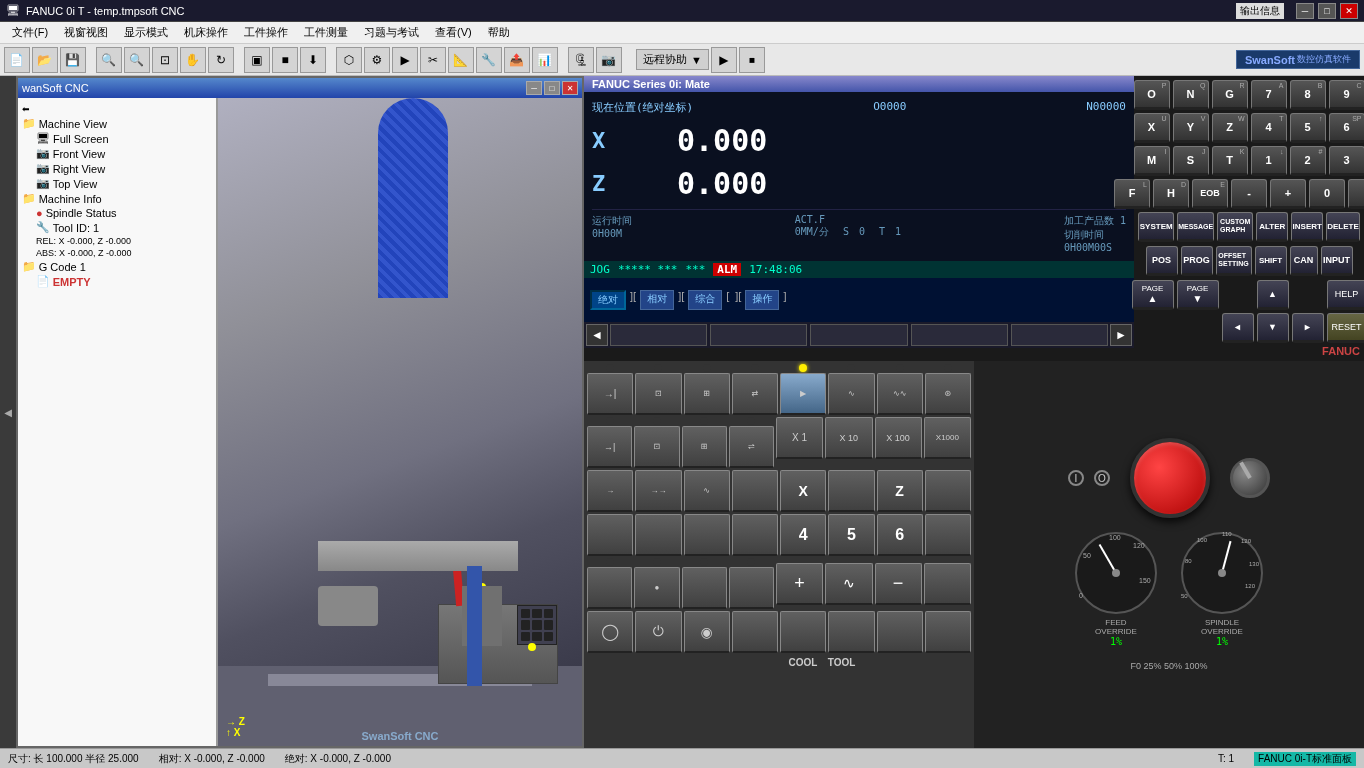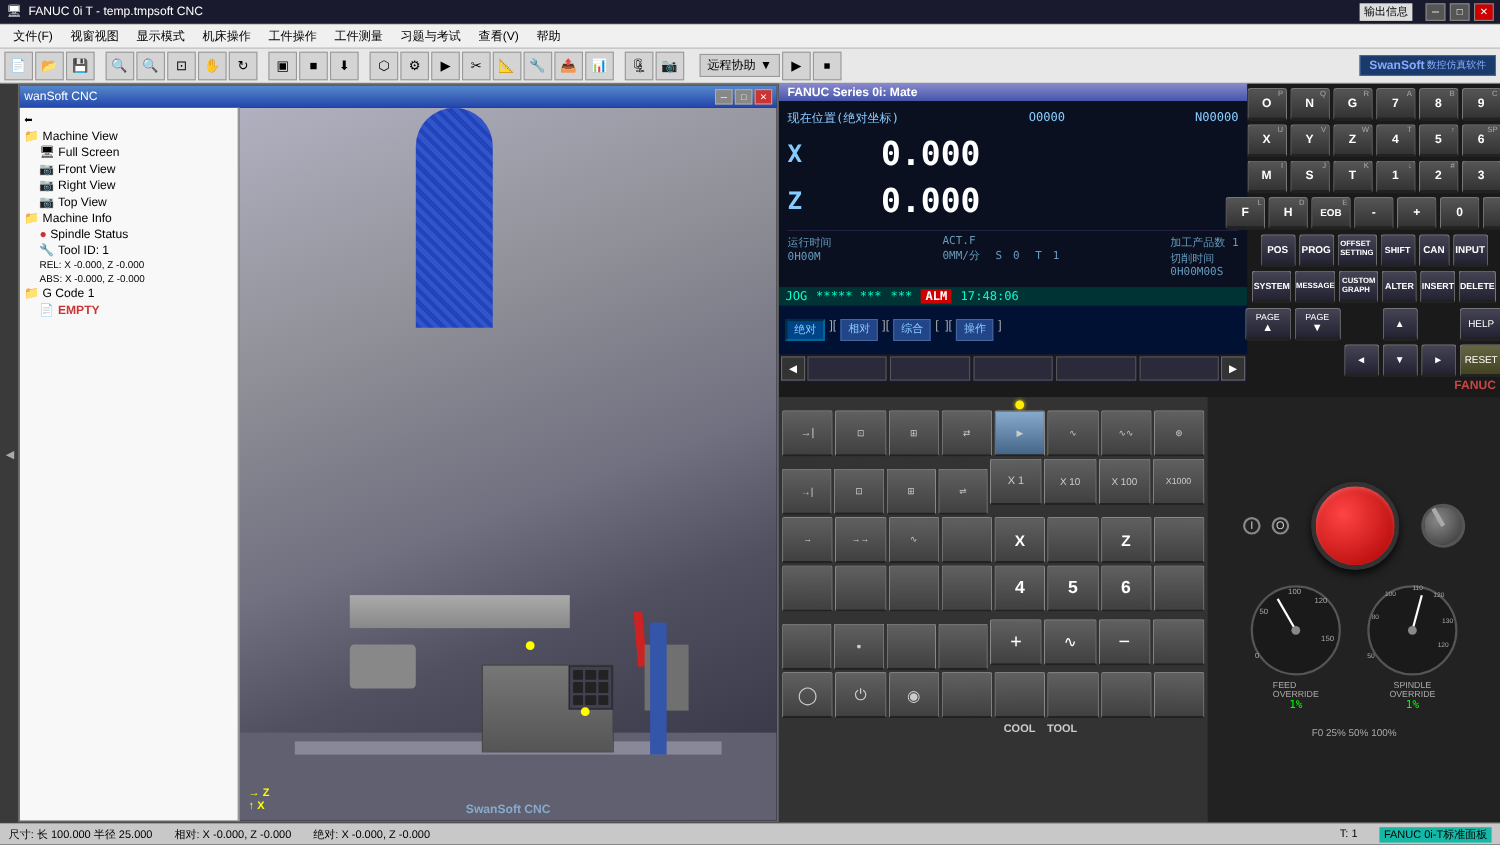--- a/index.html
+++ b/index.html
@@ -210,21 +210,21 @@
     <div class="tb-btn">⏹</div>
     <div style="flex:1"></div>
     <div style="display:flex; align-items:center; background:#1a3a6a; color:#88aaff; padding:2px 8px; font-size:11px; border: 1px solid #446699;">
       <span style="font-weight:bold; margin-right:2px;">SwanSoft</span>
       <span style="font-size:9px;">数控仿真软件</span>
     </div>
   </div>
 
   <div style="display:flex; flex:1; overflow:hidden; height: calc(768px - 22px - 22px - 32px - 20px);">
 
-    <div style="width:708px; position:relative; background:#444;">
+    <div style="width:584px; position:relative; background:#444;">
 
       <div style="position:absolute; top:0; left:16px; right:0; bottom:0; border:2px solid #666; background:#1a1a1a;">
 
         <div class="inner-title-bar">
           <span>wanSoft CNC</span>
           <div class="inner-title-btns">
             <div class="inner-btn">─</div>
             <div class="inner-btn">□</div>
             <div class="inner-btn close">✕</div>
           </div>
@@ -531,59 +531,59 @@
               </div>
             <div class="kbd-key">
                 <span class="main">+</span>
               </div>
             <div class="kbd-key">
                 <span class="main">0</span>
               </div>
             <div class="kbd-key"></div>
           </div>
 
+          <div class="kbd-row">
+            <div class="kbd-key func-key" style="min-width:36px;">
+                <span class="main" style="font-size:8px;">SYSTEM</span>
+              </div>
+            <div class="kbd-key func-key" style="min-width:36px;">
+                <span class="main" style="font-size:7px;">MESSAGE</span>
+              </div>
+            <div class="kbd-key func-key" style="min-width:36px;">
+                <span class="main" style="font-size:7px; line-height:1.1;">CUSTOM<br>GRAPH</span>
+              </div>
+            <div class="kbd-key func-key" style="min-width:32px;">
+                <span class="main" style="font-size:8px;">ALTER</span>
+              </div>
+            <div class="kbd-key func-key" style="min-width:32px;">
+                <span class="main" style="font-size:8px;">INSERT</span>
+              </div>
+            <div class="kbd-key func-key" style="min-width:32px;">
+                <span class="main" style="font-size:8px;">DELETE</span>
+              </div>
+          </div>
+
           <div class="kbd-row" style="margin-top:4px;">
             <div class="kbd-key func-key" style="font-size:9px; min-width:32px;">
                 <span class="main" style="font-size:9px;">POS</span>
               </div>
             <div class="kbd-key func-key" style="font-size:9px; min-width:32px;">
                 <span class="main" style="font-size:9px;">PROG</span>
               </div>
             <div class="kbd-key func-key" style="font-size:8px; min-width:36px;">
                 <span class="main" style="font-size:7px; line-height:1.1;">OFFSET<br>SETTING</span>
               </div>
             <div class="kbd-key func-key" style="min-width:32px;">
                 <span class="main" style="font-size:8px;">SHIFT</span>
               </div>
             <div class="kbd-key func-key" style="min-width:28px;">
                 <span class="main" style="font-size:9px;">CAN</span>
               </div>
             <div class="kbd-key func-key" style="min-width:32px;">
                 <span class="main" style="font-size:9px;">INPUT</span>
-              </div>
-          </div>
-
-          <div class="kbd-row">
-            <div class="kbd-key func-key" style="min-width:36px;">
-                <span class="main" style="font-size:8px;">SYSTEM</span>
-              </div>
-            <div class="kbd-key func-key" style="min-width:36px;">
-                <span class="main" style="font-size:7px;">MESSAGE</span>
-              </div>
-            <div class="kbd-key func-key" style="min-width:36px;">
-                <span class="main" style="font-size:7px; line-height:1.1;">CUSTOM<br>GRAPH</span>
-              </div>
-            <div class="kbd-key func-key" style="min-width:32px;">
-                <span class="main" style="font-size:8px;">ALTER</span>
-              </div>
-            <div class="kbd-key func-key" style="min-width:32px;">
-                <span class="main" style="font-size:8px;">INSERT</span>
-              </div>
-            <div class="kbd-key func-key" style="min-width:32px;">
-                <span class="main" style="font-size:8px;">DELETE</span>
               </div>
           </div>
 
           <div style="display:flex; gap:3px; margin-top:4px; justify-content:center;">
             <div style="display:flex; flex-direction:row; gap:3px;">
               <div class="kbd-key nav-key" style="min-width:42px; font-size:8px;">
                   <span>PAGE</span>
                   <span style="font-size:10px;">▲</span>
                 </div>
               <div class="kbd-key nav-key" style="min-width:42px; font-size:8px;">
@@ -778,21 +778,21 @@
                   <text x="8" y="70" fill="#aaa" font-size="7">0</text>
                   <text x="12" y="30" fill="#aaa" font-size="7">50</text>
                   <text x="38" y="12" fill="#aaa" font-size="7">100</text>
                   <text x="62" y="20" fill="#aaa" font-size="7">120</text>
                   <text x="68" y="55" fill="#aaa" font-size="7">150</text>
 
                   <line x1="45" y1="45" x2="45" y2="12" stroke="#fff" stroke-width="2" transform="rotate(-30, 45, 45)"></line>
                   <circle cx="45" cy="45" r="4" fill="#888"></circle>
                 </svg>
               </div>
-              <div style="color:#aaa; font-size:8px; ">FEED<br>OVERRIDE</div>
+              <div style="color:#aaa; font-size:8px; text-align:center;">FEED<br>OVERRIDE</div>
               <div style="color:#00ff00; font-size:10px; font-family:monospace;">1%</div>
             </div>
 
             <div style="display:flex; flex-direction:column; align-items:center;">
               <div style="position:relative; width:90px; height:90px;">
                 <svg width="90" height="90" viewBox="0 0 90 90">
                   <circle cx="45" cy="45" r="40" fill="#1a1a1a" stroke="#555" stroke-width="2"></circle>
                   <text x="4" y="70" fill="#aaa" font-size="6">50</text>
                   <text x="8" y="35" fill="#aaa" font-size="6">80</text>
                   <text x="20" y="14" fill="#aaa" font-size="6">100</text>

